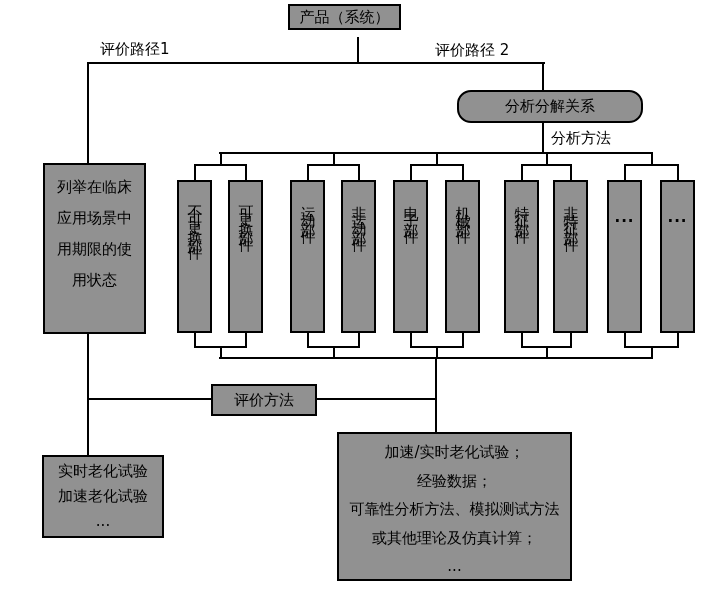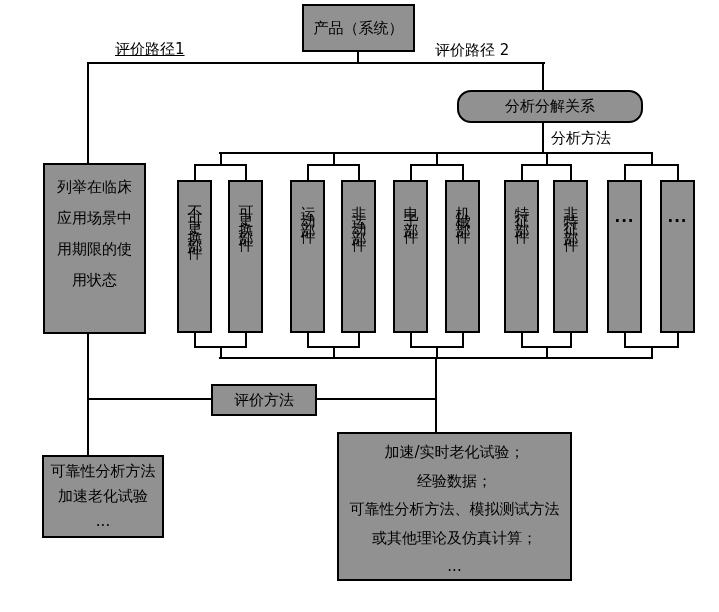--- a/index.html
+++ b/index.html
@@ -128,25 +128,25 @@
       <div class="line" style="left: 651px; top: 152px; width: 2px; height: 14px;"></div>
       <div class="line" style="left: 624px; top: 164px; width: 55px; height: 2px;"></div>
       <div class="line" style="left: 624px; top: 164px; width: 2px; height: 16px;"></div>
       <div class="line" style="left: 677px; top: 164px; width: 2px; height: 16px;"></div>
       <div class="line" style="left: 624px; top: 333px; width: 2px; height: 15px;"></div>
       <div class="line" style="left: 677px; top: 333px; width: 2px; height: 15px;"></div>
       <div class="line" style="left: 624px; top: 346px; width: 55px; height: 2px;"></div>
       <div class="line" style="left: 651px; top: 346px; width: 2px; height: 13px;"></div>
     </div>
 
-  <div class="box center-box" id="root-box" style="left:302px; top:4px; width:113px; height:48px;">
+  <div class="box center-box" id="root-box" style="left:288px; top:4px; width:113px; height:26px;">
     <span>产品（系统）</span>
   </div>
 
-  <span class="flow-label" style="left:115px; top:40px;text-decoration:underline;">评价路径1</span>
+  <span class="flow-label" style="left:100px; top:40px;">评价路径1</span>
 
   <span class="flow-label" style="left:435px; top:41px;">评价路径 2</span>
 
   <div class="box center-box" id="decompose-box" style="left:457px; top:90px; width:186px; height:33px;border-radius:14px;">
     <span>分析分解关系</span>
   </div>
 
   <span class="flow-label" style="left:551px; top:129px;">分析方法</span>
 
   <div class="box multiline-box" id="usage-state-box" style="left:43px; top:163px; width:103px; height:171px;">
@@ -167,21 +167,21 @@
       <div class="part-box" style="left: 553px;"><span class="part-label">非特征部件</span></div>
       <div class="part-box" style="left: 607px;"><span class="dots-label">...</span></div>
       <div class="part-box" style="left: 660px;"><span class="dots-label">...</span></div>
     </div>
 
   <div class="box center-box" id="evaluation-method-box" style="left:211px; top:384px; width:106px; height:32px;">
     <span>评价方法</span>
   </div>
 
   <div class="box multiline-box" id="left-result-box" style="left:42px; top:455px; width:122px; height:83px;">
-      <div class="text-line">可靠性分析方法</div>
+      <div class="text-line">实时老化试验</div>
       <div class="text-line">加速老化试验</div>
       <div class="text-line">...</div>
     </div>
 
   <div class="box multiline-box" id="right-result-box" style="left:337px; top:432px; width:235px; height:149px;">
       <div class="text-line">加速/实时老化试验；</div>
       <div class="text-line">经验数据；</div>
       <div class="text-line">可靠性分析方法、模拟测试方法</div>
       <div class="text-line">或其他理论及仿真计算；</div>
       <div class="text-line">...</div>

